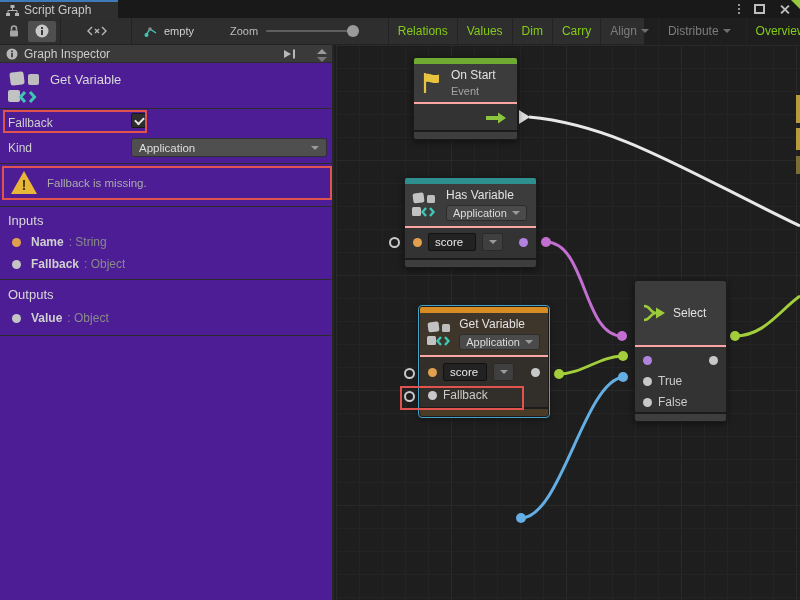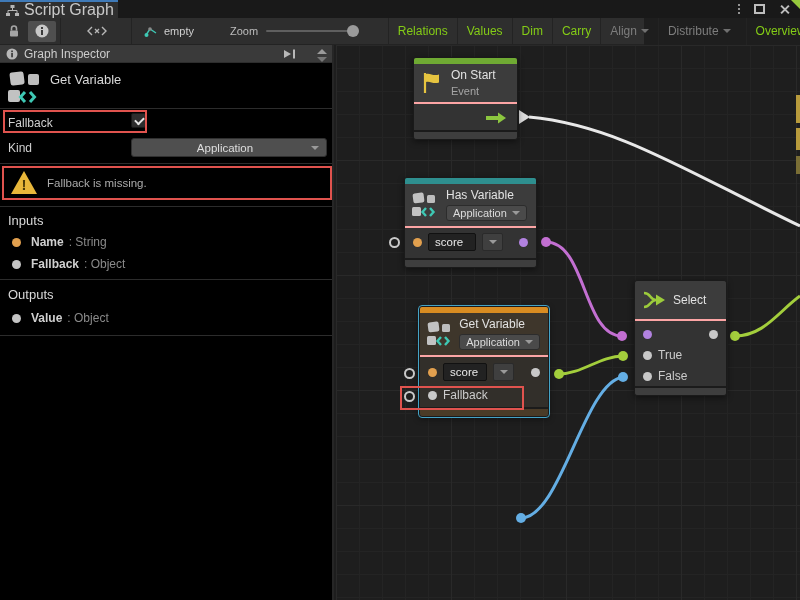--- a/index.html
+++ b/index.html
@@ -2,21 +2,21 @@
 <html><head>
 <meta charset="utf-8">
 <style>
   * { margin:0; padding:0; box-sizing:border-box; }
   html,body { width:800px; height:600px; background:#1e1e1e; font-family:"Liberation Sans", sans-serif; overflow:hidden; }
   .window { position:relative; width:800px; height:600px; background:#1e1e1e; }
 
   
   .titlebar { position:absolute; left:0; top:0; width:800px; height:18px; background:#191919; }
   .tab { position:absolute; left:0; top:0; width:118px; height:18px; background:#2f2f2f; border-top:2px solid #3f7ab8; display:flex; align-items:center; gap:5px; padding-left:6px; }
-  .tab-label { font-size:16px; color:#c9c9c9; }
+  .tab-label { font-size:12px; color:#c9c9c9; }
   .win-controls { position:absolute; right:10px; top:0; height:18px; display:flex; align-items:center; gap:14px; }
   .dots-icon { display:flex; flex-direction:column; gap:2px; }
   .dots-icon i { width:2px; height:2px; background:#bdbdbd; border-radius:50%; }
   .max-icon { width:11px; height:10px; border:2px solid #bdbdbd; }
   .close-icon { position:relative; width:11px; height:11px; }
   .close-icon::before,.close-icon::after { content:""; position:absolute; left:5px; top:0; width:2px; height:11px; background:#bdbdbd; }
   .close-icon::before { transform:rotate(45deg); } .close-icon::after { transform:rotate(-45deg); }
   .corner-tri { position:absolute; right:0; top:0; width:0; height:0; border-top:9px solid #97c93d; border-left:9px solid transparent; }
 
   
@@ -35,21 +35,21 @@
   .tool-right { display:flex; align-items:center; height:100%; margin-left:14px; }
   .tbtn { height:27px; display:flex; align-items:center; gap:4px; padding:0 9px; font-size:12px; color:#84cc16; border-left:1px solid #232323; white-space:nowrap; }
   .tbtn:last-child { border-right:1px solid #232323; }
   .tbtn.disabled { color:#7d7d7d; }
   .tbtn.gap-before { margin-left:6px; border-left:1px solid #232323; }
   .dar { width:0; height:0; border-left:4px solid transparent; border-right:4px solid transparent; border-top:4px solid #9a9a9a; }
   .tbtn.disabled .dar { border-top-color:#6f6f6f; }
 
   
   .content { position:absolute; left:0; top:45px; width:800px; height:555px; }
-  .inspector { position:absolute; left:0; top:0; width:334px; height:555px; background:#000000; border-right:2px solid #262626;text-align:center; }
+  .inspector { position:absolute; left:0; top:0; width:334px; height:555px; background:#4c1d95; border-right:2px solid #262626; }
 
   .insp-header { position:absolute; left:0; top:0; width:100%; height:18px; background:#3a3a3a; border-bottom:1px solid #2d2d2d; display:flex; align-items:center; gap:6px; padding-left:6px; }
   .insp-header-label { font-size:12px; color:#cccccc; }
   .dock-icon { position:absolute; right:34px; top:3px; }
   .scroll-arrows { position:absolute; right:2px; top:1px; width:16px; display:flex; flex-direction:column; align-items:center; gap:3px; padding-top:3px; }
   .tri-up { width:0; height:0; border-left:5px solid transparent; border-right:5px solid transparent; border-bottom:5px solid #9a9a9a; }
   .tri-down { width:0; height:0; border-left:5px solid transparent; border-right:5px solid transparent; border-top:5px solid #777; }
 
   .unit-block { position:absolute; left:0; top:19px; width:100%; height:45px; border-bottom:1px solid #2c2c2c; }
   .unit-title { position:absolute; left:50px; top:8px; font-size:13px; color:#d8d8d8; }
@@ -380,21 +380,21 @@
           </div>
           <div class="prow" style="height:22px">
             <i class="pdot" style="background:#c8c8c8"></i>
             <span class="plabel">Fallback</span>
           </div>
         </div>
         <div class="nfoot tint"></div>
       </div>
 
       <div class="node" style="left:298px;top:235px;width:93px">
-        <div class="nhead" style="border-radius:3px 3px 0 0;padding:9px 8px">
+        <div class="nhead" style="border-radius:3px 3px 0 0;padding:22px 8px">
           <svg width="24" height="20">
             <path d="M1,3 C8,3 7,10 13,10 M1,17 C8,17 7,10 13,10" stroke="#9ccb3b" stroke-width="2.6" fill="none"></path>
             <polygon points="13,4.5 13,15.5 22,10" fill="#9ccb3b"></polygon>
           </svg>
           <span class="ntitle">Select</span>
         </div>
         <div class="nbody" style="height:67px">
           <div class="prow" style="height:20px">
             <i class="pdot" style="background:#b282e0"></i>
             <i class="pdot right" style="background:#c8c8c8"></i>

